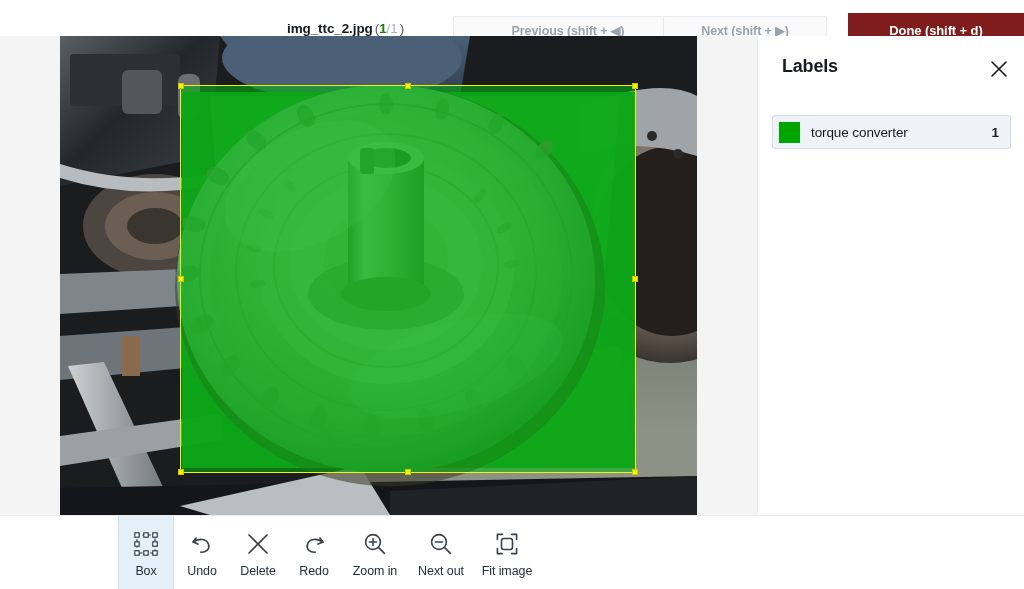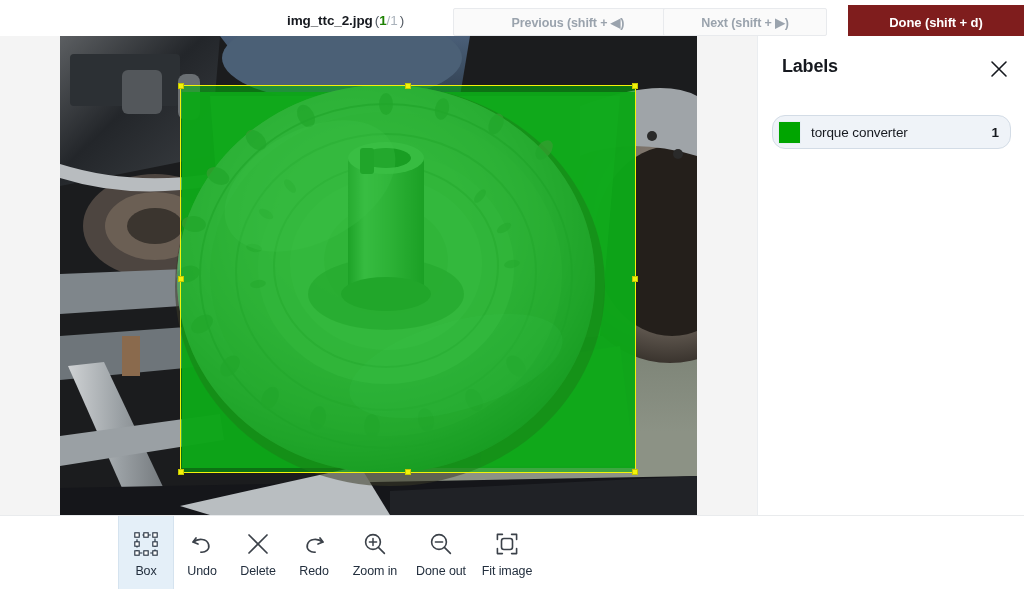--- a/index.html
+++ b/index.html
@@ -12,21 +12,21 @@
     height: 589px;
     font-family: "Liberation Sans", sans-serif;
     overflow: hidden;
     position: relative;
     -webkit-font-smoothing: antialiased;
   }
 
   
   #header {
     position: absolute;
-    left: 0; top: 4px;
+    left: 0; top: 12px;
     width: 1024px;
     height: 36px;
     background: #ffffff;
     border-bottom: 1px solid #e4e6e8;
     box-sizing: border-box;
   }
   #header-inner {
     position: relative;
     width: 100%;
     height: 100%;
@@ -180,21 +180,21 @@
     position: absolute;
     left: 14px;
     top: 79px;
     width: 239px;
   }
   .label-row {
     position: relative;
     height: 34px;
     background: #eff3f8;
     border: 1px solid #d3dce6;
-    border-radius: 13px;
+    border-radius: 3px;
     box-sizing: border-box;
     display: flex;
     align-items: center;
     padding: 0 0 0 5px;
     cursor: pointer;
   }
   .label-swatch {
     width: 23px;
     height: 23px;
     background: #00a500;
@@ -534,21 +534,21 @@
     </div>
 
     <div class="tool wide">
       <div class="tool-icon">
         <svg width="26" height="26" viewBox="0 0 26 26">
           <circle cx="11" cy="11" r="7.4" fill="none" stroke="#3b4149" stroke-width="1.6"></circle>
           <path d="M16.4 16.4 L22.4 22.4" stroke="#3b4149" stroke-width="1.6" stroke-linecap="round"></path>
           <path d="M7.4 11 L14.6 11" stroke="#3b4149" stroke-width="1.5" stroke-linecap="round"></path>
         </svg>
       </div>
-      <div class="tool-label">Done out</div>
+      <div class="tool-label">Next out</div>
     </div>
 
 
     <div class="tool wide">
       <div class="tool-icon">
         <svg width="26" height="26" viewBox="0 0 26 26">
           <rect x="7.5" y="7.5" width="11" height="11" rx="2.4" fill="none" stroke="#3b4149" stroke-width="1.6"></rect>
           <path d="M3.4 8.4 L3.4 3.4 L8.4 3.4" stroke="#3b4149" stroke-width="1.6" fill="none" stroke-linecap="round" stroke-linejoin="round"></path>
           <path d="M17.6 3.4 L22.6 3.4 L22.6 8.4" stroke="#3b4149" stroke-width="1.6" fill="none" stroke-linecap="round" stroke-linejoin="round"></path>
           <path d="M22.6 17.6 L22.6 22.6 L17.6 22.6" stroke="#3b4149" stroke-width="1.6" fill="none" stroke-linecap="round" stroke-linejoin="round"></path>

